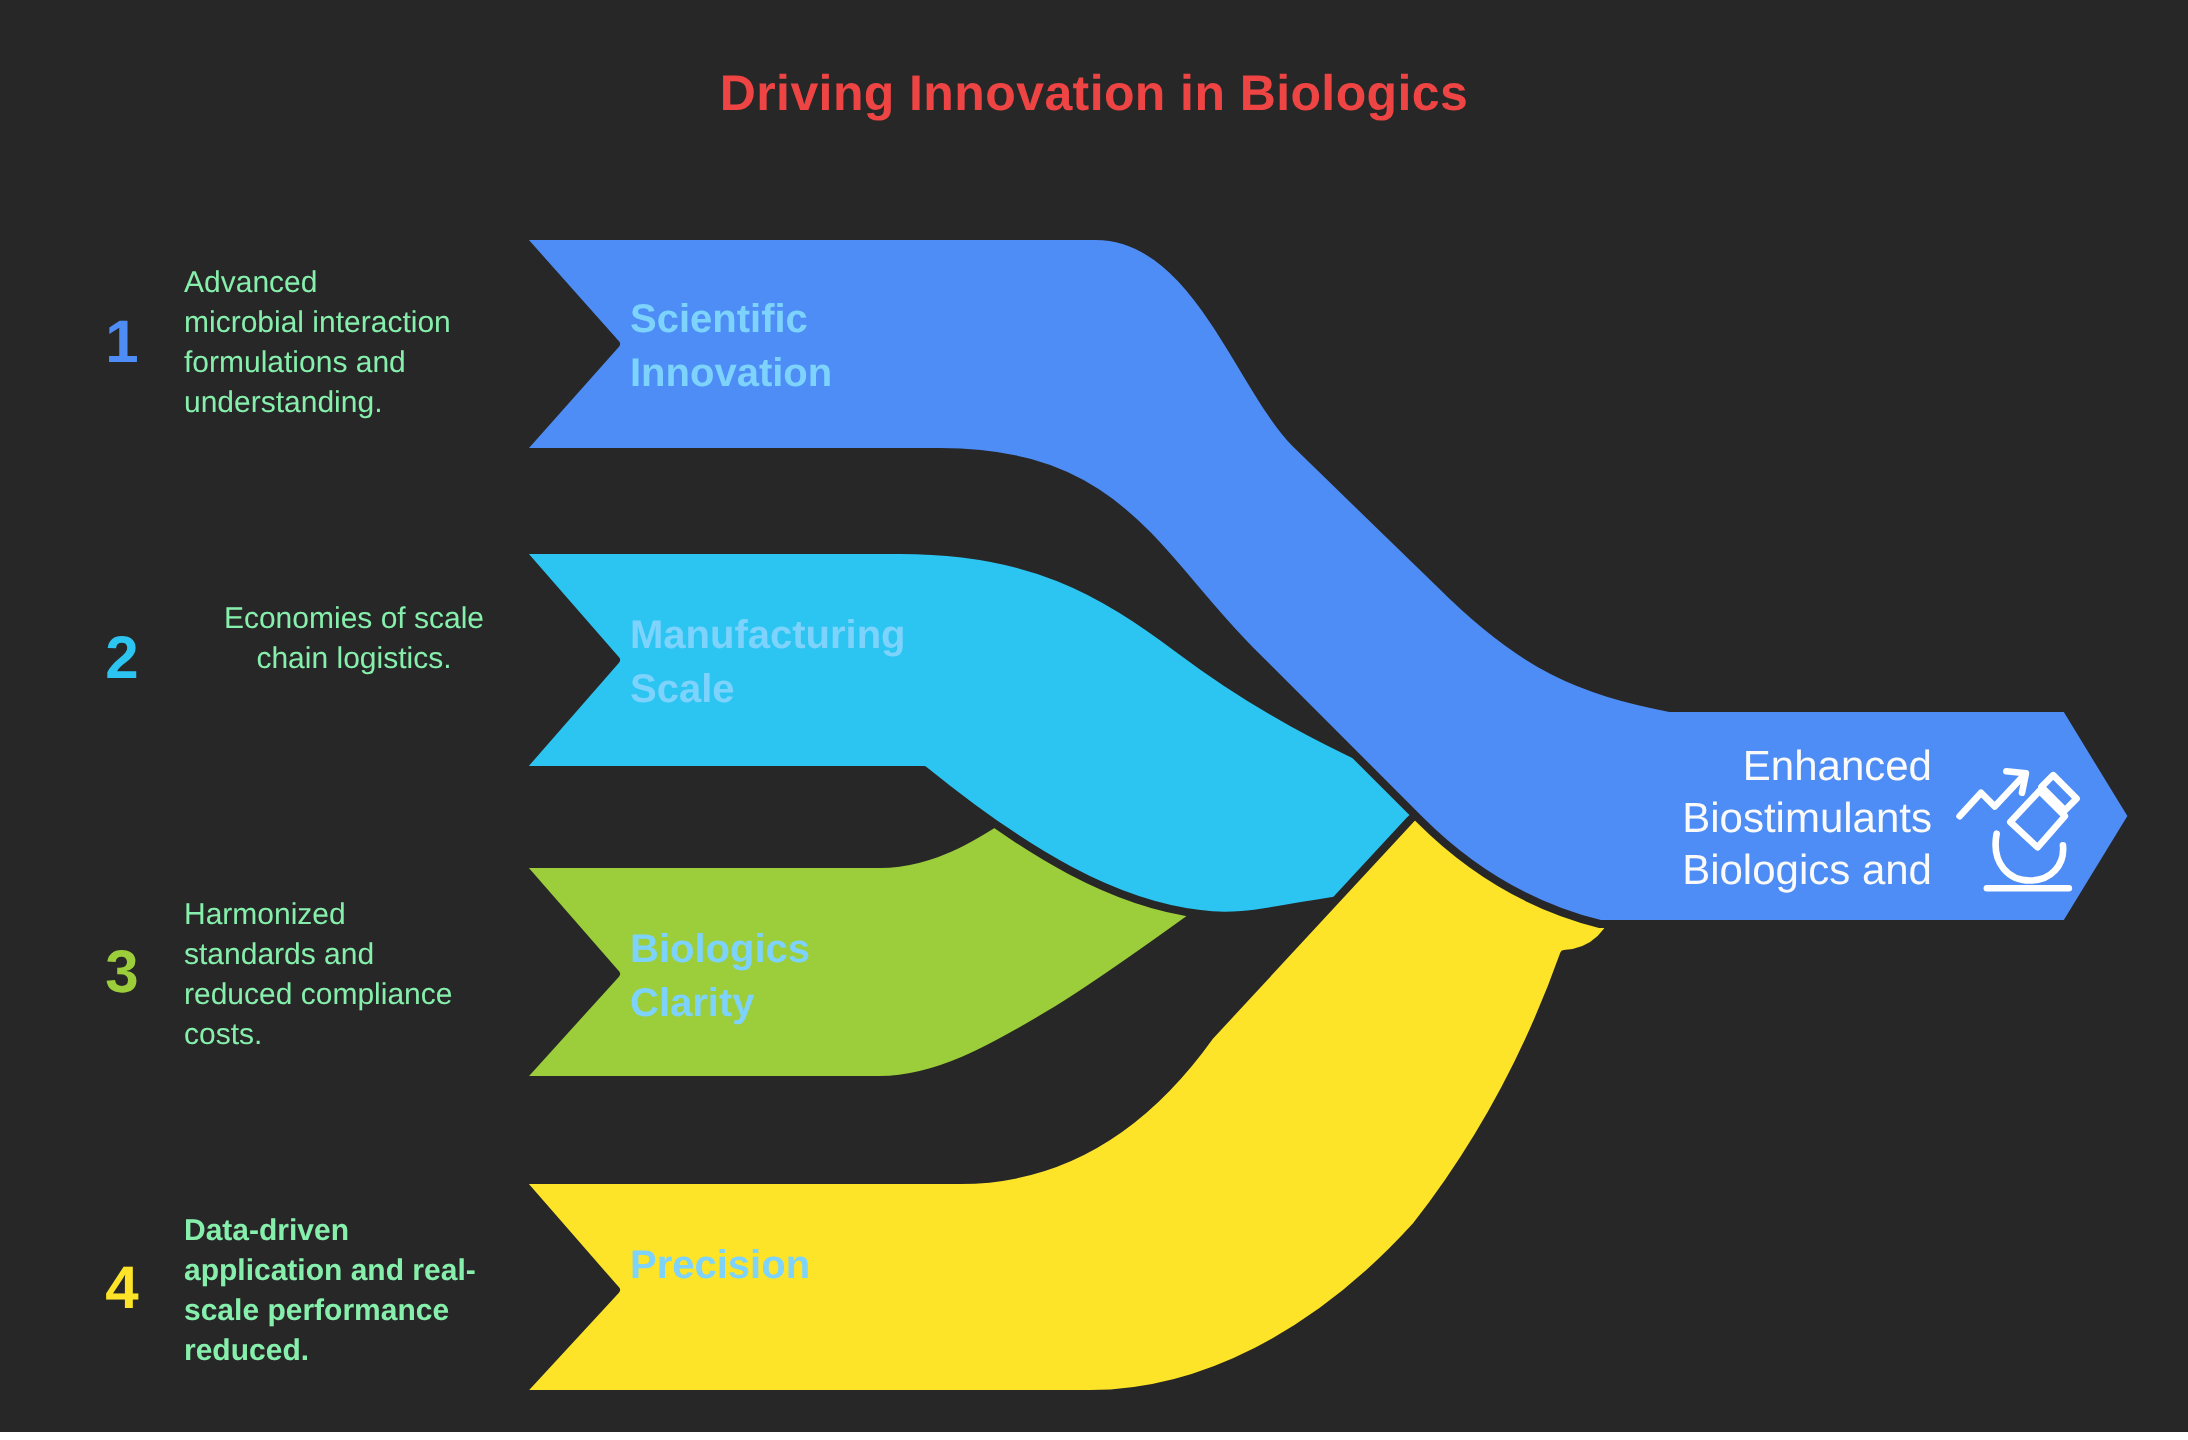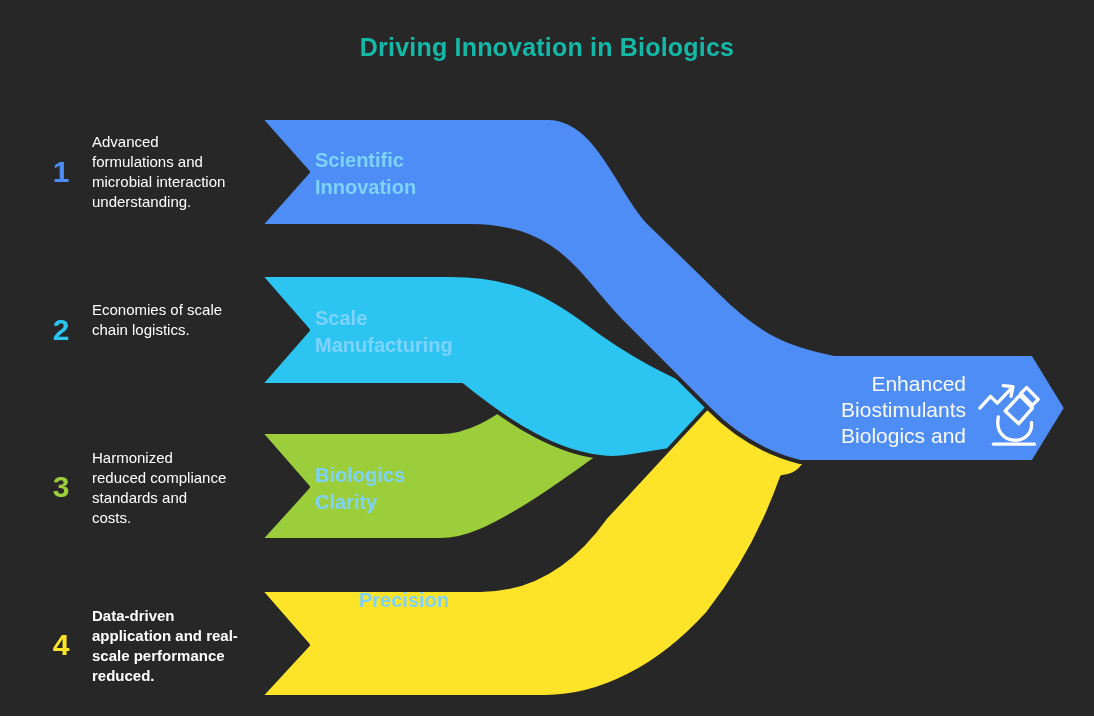--- a/index.html
+++ b/index.html
@@ -6,50 +6,50 @@
   body{
     width:1094px;height:720px;
     background:#272727;
     font-family:"Liberation Sans",sans-serif;
     overflow:hidden;position:relative;
   }
   .stage{position:absolute;inset:0;width:1094px;height:720px;}
   svg.ribbons{position:absolute;left:0;top:0;}
   .page-title{
     position:absolute;left:0;top:33px;width:1094px;
-    text-align:center;font-size:25px;font-weight:700;color:#14b8a6;
+    text-align:center;font-size:25px;font-weight:700;color:#ef4444;
     letter-spacing:.2px;
   }
   .num{
     position:absolute;width:34px;text-align:center;
     font-size:30px;font-weight:700;line-height:34px;
   }
   .desc{
     position:absolute;left:92px;width:170px;
-    font-size:15px;line-height:20px;color:#ffffff;font-weight:400;
+    font-size:15px;line-height:20px;color:#86efac;font-weight:400;
   }
   .ribbon-label{
     position:absolute;left:315px;width:220px;
     font-size:20px;font-weight:700;line-height:27px;color:#7dd3fc;
   }
   .outcome-label{
     position:absolute;left:740px;top:371px;width:226px;
     text-align:right;font-size:21px;font-weight:400;line-height:26px;
     color:#fafafa;
   }
   .outcome-icon{position:absolute;left:972px;top:372px;}
   .bottom-strip{
     position:absolute;left:0;bottom:0;width:1094px;height:4px;background:#ffffff;
   }
   .n1{left:44px;top:155px;}
   .n2{left:44px;top:313px;}
   .n3{left:44px;top:470px;}
   .n4{left:44px;top:628px;}
-  .d1{top:132px;} .d2{top:300px;} .d3{top:448px;} .d4{top:606px;font-weight:bold;}
-  .l1{top:147px;} .l2{top:305px;} .l3{top:462px;} .l4{top:587px;margin-left:44px;}
+  .d1{top:132px;} .d2{top:300px;text-align:center;} .d3{top:448px;} .d4{top:606px;font-weight:bold;}
+  .l1{top:147px;} .l2{top:305px;} .l3{top:462px;} .l4{top:620px;}
 </style>
 </head>
 <body style="background: rgb(39, 39, 39);">
 
 <div class="stage">
 
   <svg class="ribbons" width="1094" height="720" viewBox="0 0 1094 720">
 
     <path stroke="#272727" stroke-width="4" stroke-linejoin="round" d="M 260,432 H 440
              C 480,432 510,400 550,378
@@ -88,44 +88,44 @@
              L 625,325
              C 578,278 560,226 470,226
              H 260 L 308,172 Z" fill="#4e8df5"></path>
   </svg>
 
   <div class="page-title">Driving Innovation in Biologics</div>
 
   <div class="num n1" style="color: rgb(78, 141, 245);">1</div>
   <div class="desc d1">
     <div>Advanced</div>
+    <div>microbial interaction</div>
     <div>formulations and</div>
-    <div>microbial interaction</div>
     <div>understanding.</div>
   </div>
   <div class="ribbon-label l1">
     <div>Scientific</div>
     <div>Innovation</div>
   </div>
 
   <div class="num n2" style="color: rgb(44, 197, 241);">2</div>
   <div class="desc d2">
     <div>Economies of scale</div>
     <div>chain logistics.</div>
   </div>
   <div class="ribbon-label l2">
+    <div>Manufacturing</div>
     <div>Scale</div>
-    <div>Manufacturing</div>
   </div>
 
   <div class="num n3" style="color: rgb(156, 205, 58);">3</div>
   <div class="desc d3">
     <div>Harmonized</div>
+    <div>standards and</div>
     <div>reduced compliance</div>
-    <div>standards and</div>
     <div>costs.</div>
   </div>
   <div class="ribbon-label l3">
     <div>Biologics</div>
     <div>Clarity</div>
   </div>
 
   <div class="num n4" style="color: rgb(253, 228, 40);">4</div>
   <div class="desc d4">
     <div>Data-driven</div>

